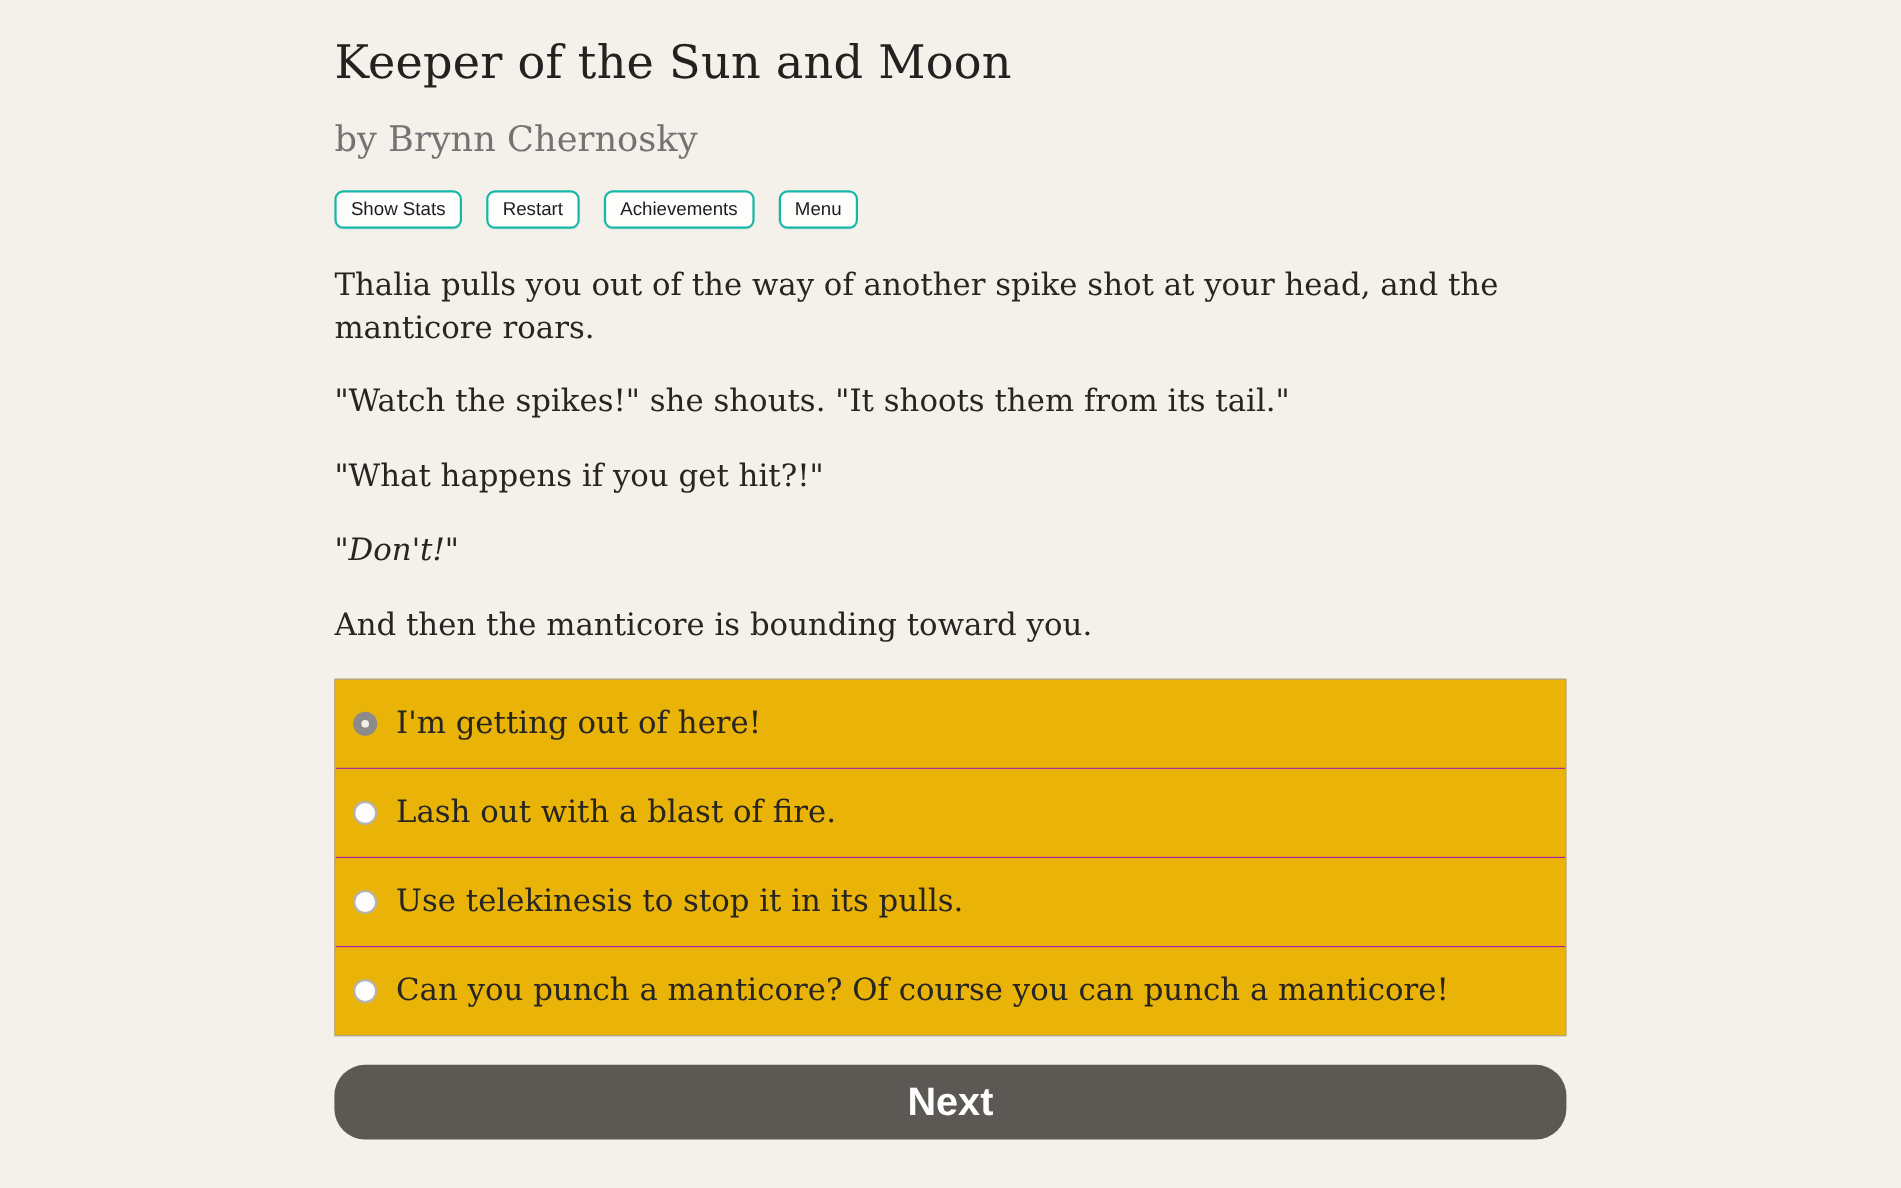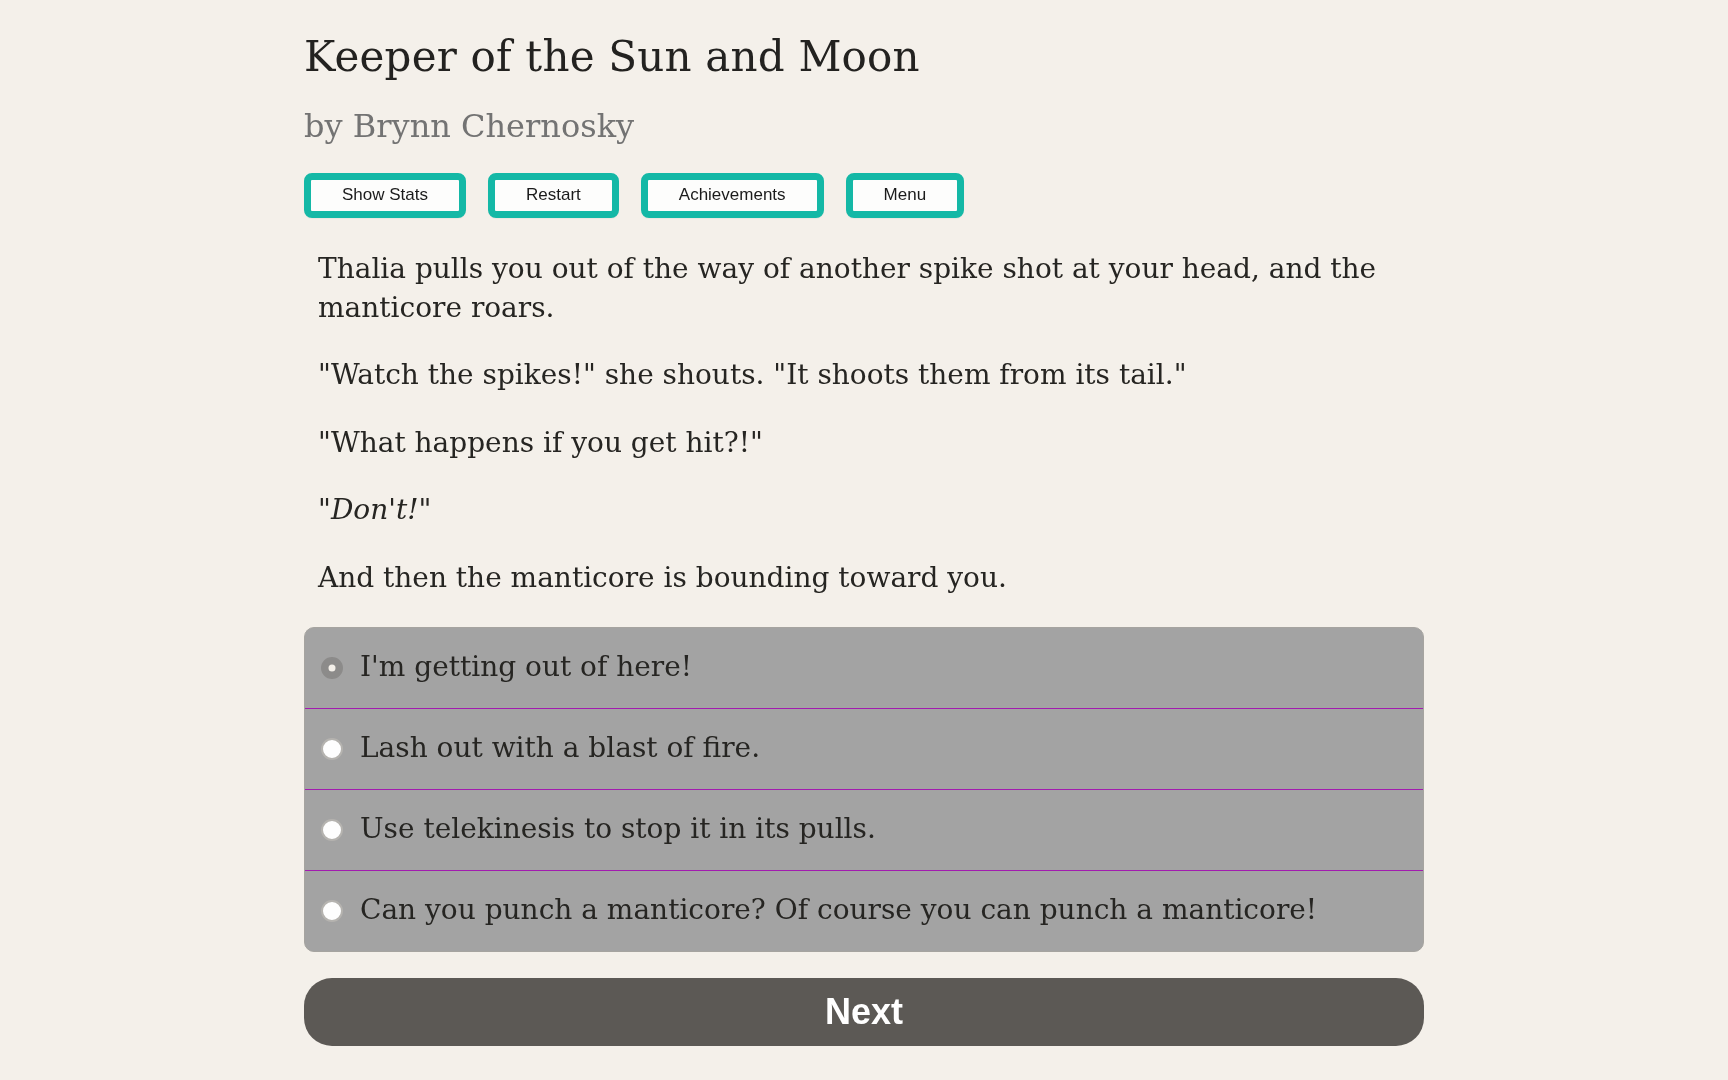--- a/index.html
+++ b/index.html
@@ -28,46 +28,45 @@
     color: #737373;
     margin: 25px 0 0;
   }
   .toolbar {
     display: flex;
     gap: 22px;
     margin-top: 27px;
   }
   .tb-btn {
     background: #fdfdfc;
-    border: 7px solid #14b8a6;
+    border: 2px solid #14b8a6;
     border-radius: 8px;
-    padding: 4px 31px 5px;
+    padding: 4px 13px 5px;
     font: 400 17px/1.3 "Liberation Sans", sans-serif;
     color: #1b1b1b;
     cursor: pointer;
     box-shadow: 0 1px 1px rgba(0,0,0,0.04);
   }
   .story {
     margin-top: 32px;
-    margin-left: 14px;
   }
   .story p {
     font: 400 28px/1.38 "DejaVu Serif", serif;
     color: #262522;
     margin: 0 0 29px;
   }
   .story p.italic {
     font-style: italic;
   }
   .choices {
     border: 1.5px solid #a6a4a0;
-    border-radius: 10px;
+    border-radius: 0;
     margin-top: 24px;
     overflow: hidden;
-    background: #a3a3a3;
+    background: #eab308;
   }
   .choice-row {
     display: flex;
     align-items: center;
     gap: 17px;
     height: 80px;
     padding: 0 20px 0 16px;
     border-top: 1px solid #a21caf;
     cursor: pointer;
   }

